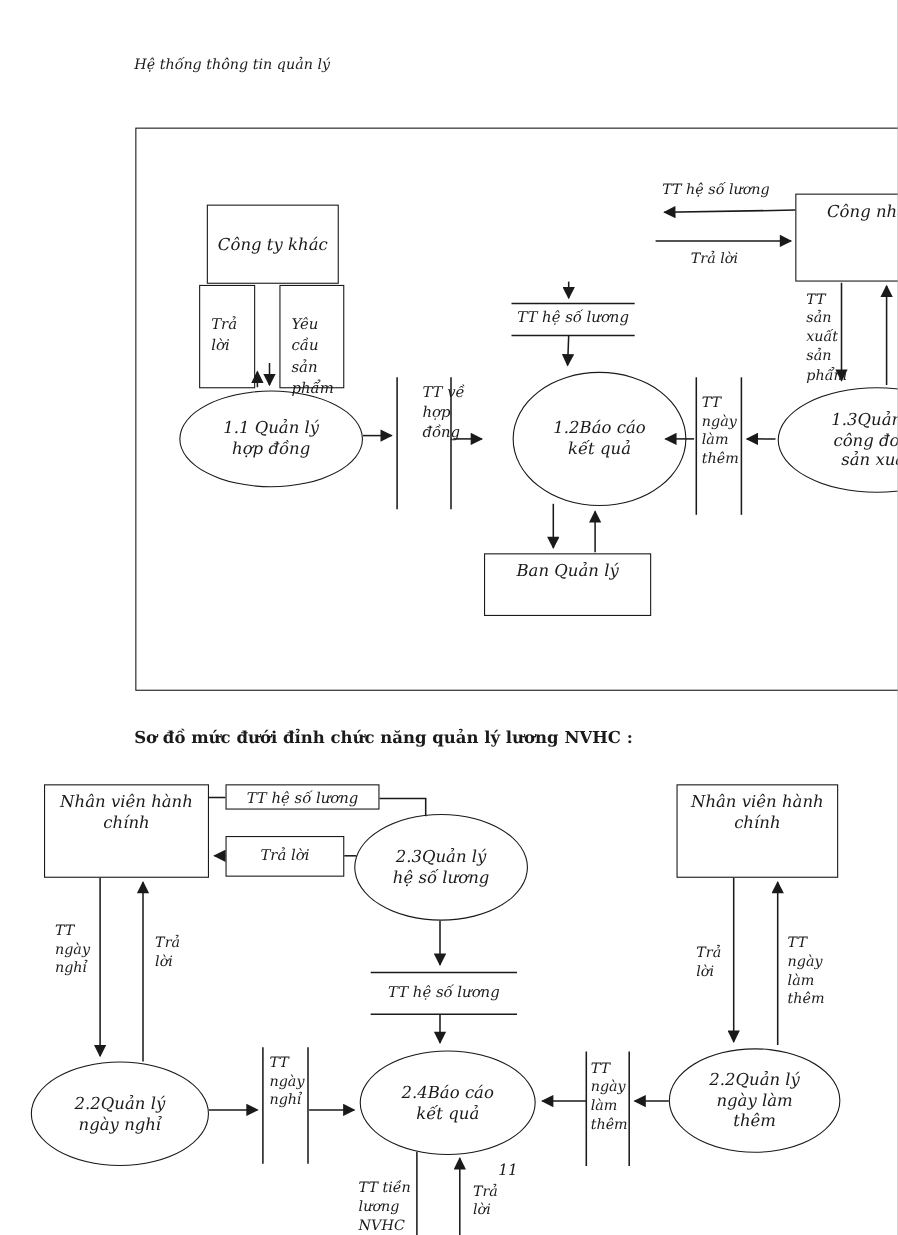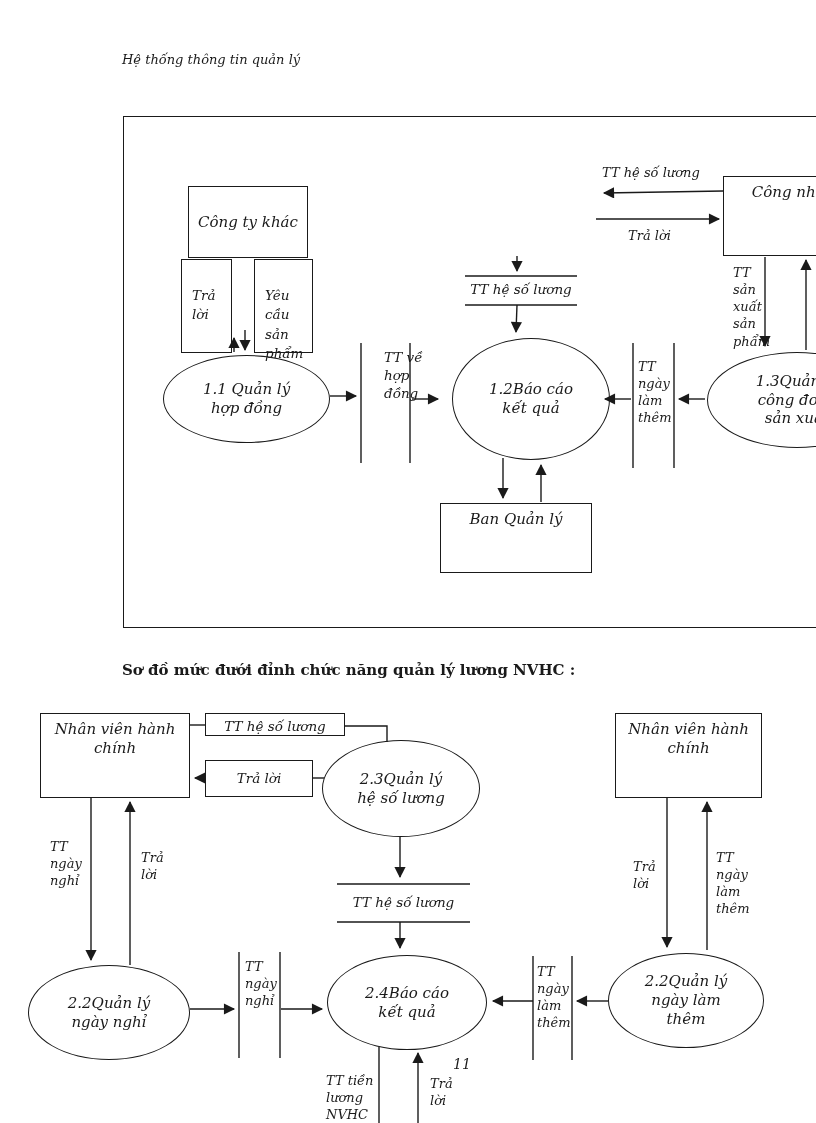--- a/index.html
+++ b/index.html
@@ -138,37 +138,37 @@
 
   <div class="node ellipse" style="left:163px;top:355px;width:167px;height:88px;">
     <span>1.1 Quản lý
 hợp đồng</span>
   </div>
 
   <div class="lbl" style="left:366px;top:349px;font-size:13.5px;margin-left:18px;">TT về
 hợp
 đồng</div>
 
-  <div class="node ellipse" style="left:452px;top:338px;width:158px;height:122px;">
+  <div class="node ellipse" style="left:466px;top:338px;width:158px;height:122px;">
     <span>1.2Báo cáo
 kết quả</span>
   </div>
 
   <div class="lbl" style="left:638px;top:358px;">TT
 ngày
 làm
 thêm</div>
 
   <div class="node ellipse" style="left:707px;top:352px;width:180px;height:96px;">
     <span>1.3Quản lý
 công đoạn
 sản xuất</span>
   </div>
 
-  <div class="node rect v-top" style="left:440px;top:503px;width:152px;height:70px;">
+  <div class="node rect v-top" style="left:440px;top:503px;width:152px;height:57px;">
     <span class="pre">Ban Quản lý</span>
   </div>
 
   <div id="section-title">Sơ đồ mức đưới đỉnh chức năng quản lý lương NVHC  :</div>
 
   <div class="node rect v-top" style="left:40px;top:713px;width:150px;height:85px;">
     <span class="pre">Nhân viên hành
 chính</span>
   </div>
 

